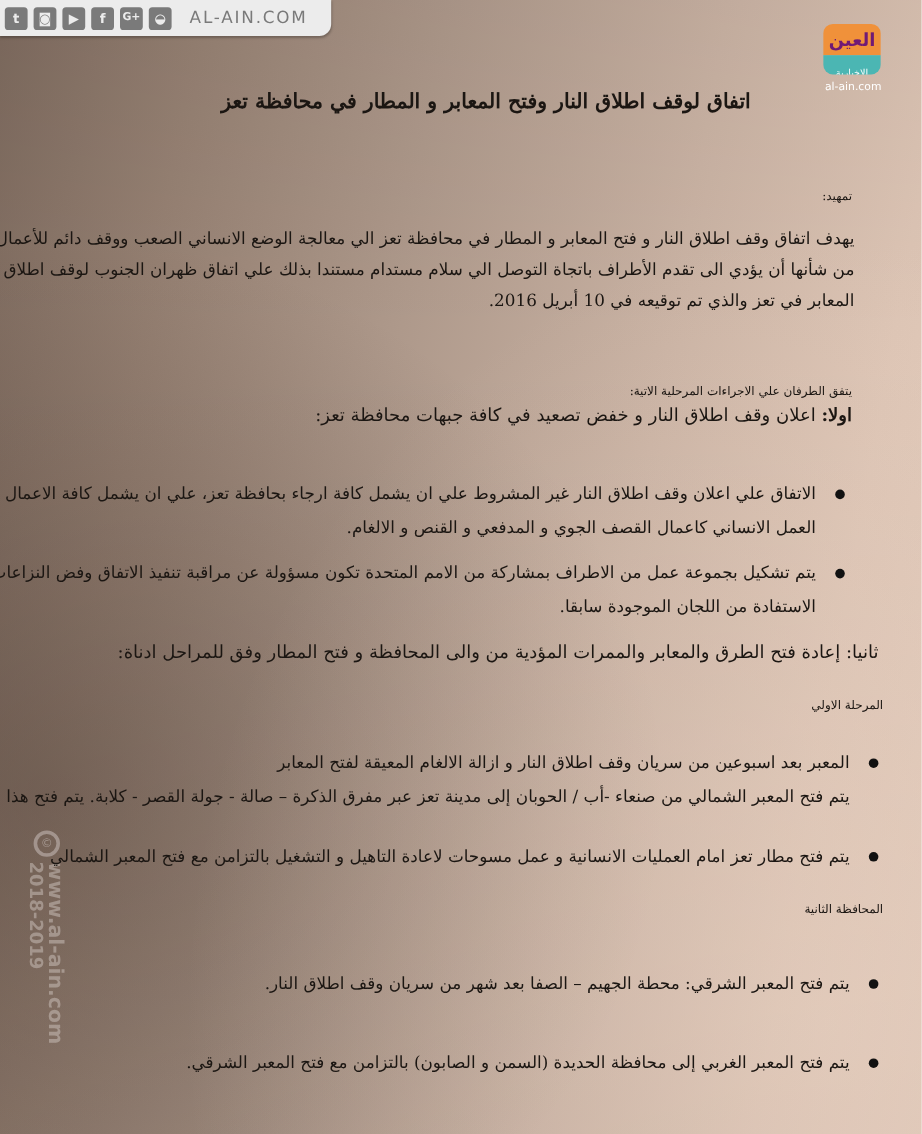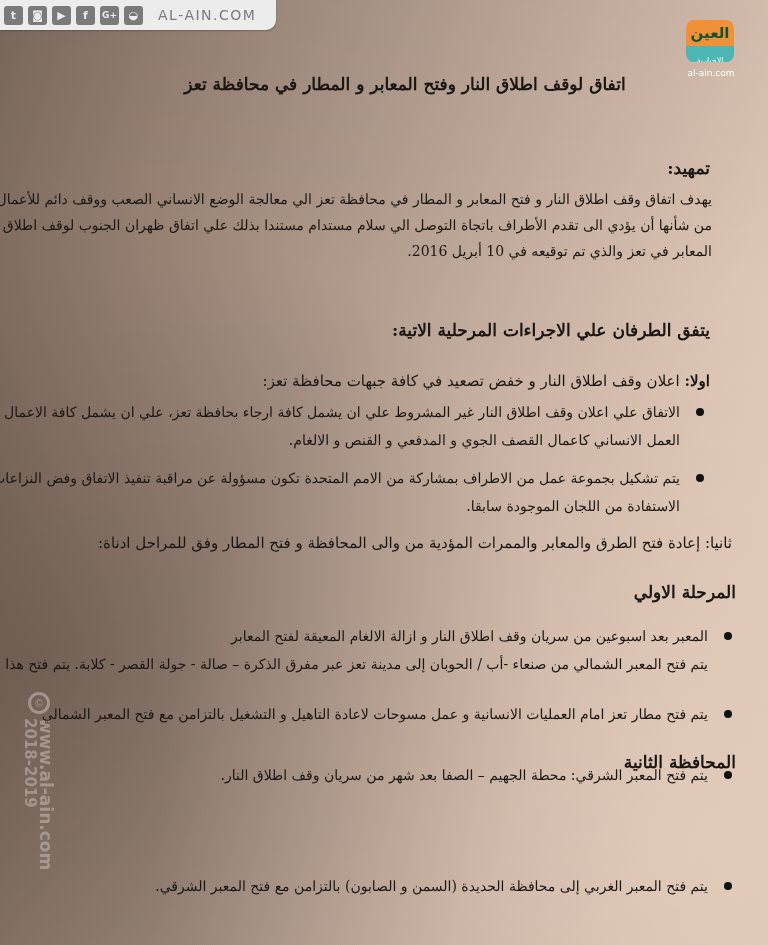--- a/index.html
+++ b/index.html
@@ -34,21 +34,21 @@
     margin-left: 10px; color: #7a7a7a; font-family: "DejaVu Sans", sans-serif;
     font-size: 14px; letter-spacing: 1.5px;
   }
 
   
   .logo {
     position: absolute; left: 686px; top: 20px; width: 48px; height: 42px;
     border-radius: 8px; overflow: hidden;
   }
   .logo-top { height: 26px; background: #f0913a; display:flex; align-items:center; justify-content:center;
-    color:#14532d; font-family:"DejaVu Sans", sans-serif; font-size: 15px; font-weight: bold; direction: rtl; }
+    color:#701a75; font-family:"DejaVu Sans", sans-serif; font-size: 15px; font-weight: bold; direction: rtl; }
   .logo-bot { height: 28px; background: #4bb6b3; color:#fff; font-family:"DejaVu Sans", sans-serif;
     font-size: 8px; display:flex; align-items:center; justify-content:center; direction: rtl; }
   .logo-url {
     position: absolute; left: 682px; top: 68px; width: 58px; text-align: center;
     color: #ffffff; font-family: "DejaVu Sans", sans-serif; font-size: 9px;
   }
 
   
   .watermark {
     position: absolute; left: 22px; top: 688px; width: 60px; height: 200px;
@@ -62,21 +62,21 @@
     position: absolute; left: 32px; top: 30px; transform-origin: left top; transform: rotate(90deg);
     color: rgba(205,195,190,0.5); font-family: "DejaVu Sans", sans-serif; font-weight: bold;
     white-space: nowrap; line-height: 16px;
   }
   .wm-text .l1 { font-size: 17px; }
   .wm-text .l2 { font-size: 15px; }
 
   
   .doc { position: absolute; direction: rtl; color: #1b1612; }
   .title { left: 180px; top: 74px; width: 450px; text-align: center; font-size: 17px; font-weight: bold; }
-  .h { font-size: 17px; font-weight: bold; }
+  .h { font-size: 10px; font-weight: normal; }
   .p { font-size: 14px; line-height: 26px; }
   .bullet-row { position: absolute; direction: rtl; color: #1b1612; font-size: 14px; line-height: 28px; }
   .bullet-row .dot {
     position: absolute; right: -24px; top: 10px; width: 8px; height: 8px; background: #111; border-radius: 50%;
   }
 </style>
 </head>
 <body>
 
 <div class="page">
@@ -109,21 +109,21 @@
 
   <div class="doc h" style="right:58px; top:158px;">تمهيد:</div>
   <div class="doc p" style="right:56px; top:186px; width:680px; white-space:nowrap;">
     <div>يهدف اتفاق وقف اطلاق النار و فتح المعابر و المطار في محافظة تعز  الي معالجة الوضع الانساني الصعب ووقف دائم للأعمال العدائية التي</div>
     <div>من شأنها أن يؤدي الى تقدم الأطراف باتجاة التوصل الي سلام مستدام مستندا بذلك علي اتفاق  ظهران الجنوب لوقف اطلاق النار و فتح</div>
     <div>المعابر في تعز والذي تم توقيعه في 10 أبريل 2016.</div>
   </div>
 
   <div class="doc h" style="right:58px; top:320px;">يتفق الطرفان علي الاجراءات المرحلية الاتية:</div>
 
-  <div class="doc" style="right:58px; top:372px; font-size:15px;">
+  <div class="doc" style="right:58px; top:337px; font-size:15px;">
     <span style="font-weight:bold">اولا:</span>
     <span>اعلان وقف اطلاق النار و خفض تصعيد في كافة جبهات محافظة تعز:</span>
   </div>
 
   <div class="bullet-row" style="right:88px; top:398px; white-space:nowrap;">
     <span class="dot"></span>
     <div>الاتفاق علي اعلان وقف اطلاق النار غير المشروط علي ان يشمل كافة ارجاء بحافظة تعز، علي ان يشمل كافة الاعمال التي تعيق</div>
     <div>العمل الانساني كاعمال القصف الجوي و المدفعي و القنص و الالغام.</div>
   </div>
   <div class="bullet-row" style="right:88px; top:464px; white-space:nowrap;">
@@ -139,21 +139,21 @@
     <span class="dot"></span>
     <div>المعبر بعد اسبوعين من سريان وقف اطلاق النار و ازالة الالغام المعيقة لفتح المعابر</div>
     <div>يتم فتح المعبر الشمالي من صنعاء -أب / الحوبان إلى مدينة تعز عبر مفرق الذكرة – صالة -  جولة القصر - كلابة. يتم فتح هذا</div>
   </div>
   <div class="bullet-row" style="right:60px; top:700px; white-space:nowrap;text-align:center;">
     <span class="dot"></span>
     <div>يتم فتح مطار تعز امام العمليات الانسانية و عمل مسوحات لاعادة التاهيل و التشغيل بالتزامن مع فتح المعبر الشمالي</div>
   </div>
 
   <div class="doc h" style="right:32px; top:752px;">المحافظة الثانية</div>
-  <div class="bullet-row" style="right:60px; top:761px; white-space:nowrap;text-align:right;">
+  <div class="bullet-row" style="right:60px; top:806px; white-space:nowrap;text-align:right;">
     <span class="dot"></span>
     <div>يتم فتح المعبر الشرقي: محطة الجهيم – الصفا بعد شهر من سريان وقف اطلاق النار.</div>
   </div>
   <div class="bullet-row" style="right:60px; top:832px; white-space:nowrap;margin-top:40px;">
     <span class="dot"></span>
     <div>يتم فتح المعبر الغربي  إلى محافظة الحديدة (السمن و الصابون) بالتزامن مع فتح المعبر الشرقي.</div>
   </div>
 
 </div>
 

